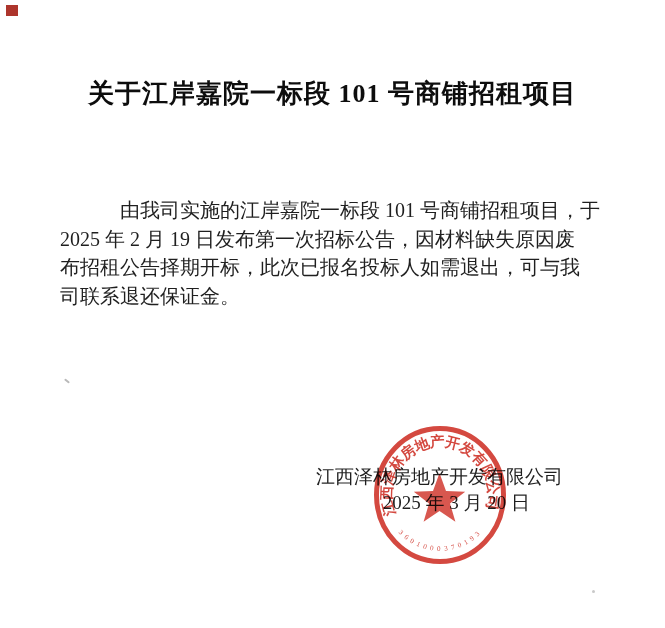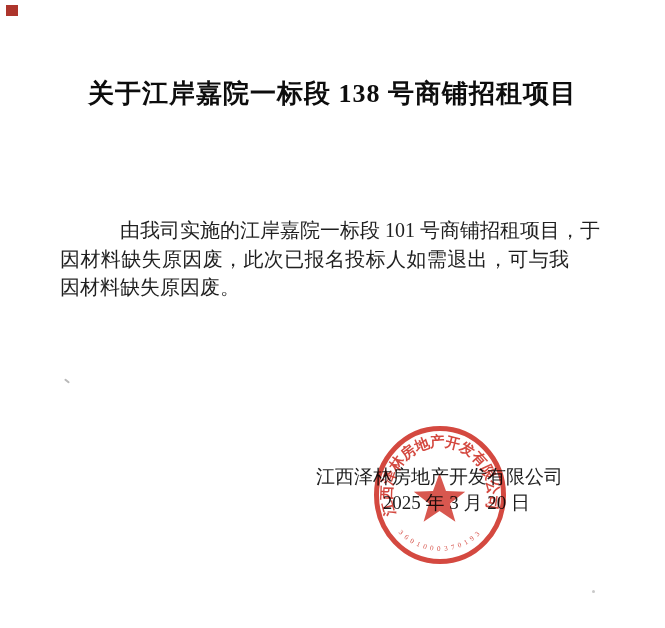--- a/index.html
+++ b/index.html
@@ -38,21 +38,21 @@
   }
   .bline {
     height: 28.6px;
     white-space: nowrap;
     overflow: visible;
   }
   .bline.just {
     text-align: justify;
     text-align-last: justify;
   }
-  .bline.first { padding-left: 60px; margin-top: 20px; }
+  .bline.first { padding-left: 60px; }
   .bline.closing { padding-left: 45px; }
   .sig-company {
     position: absolute;
     top: 465px; right: 102px;
     font-size: 19px;
     line-height: 24px;
     white-space: nowrap;
     color: #1f1f1f;
   }
   .sig-date {
@@ -95,27 +95,28 @@
   }
 </style>
 </head>
 <body>
 
 <div class="page">
 
   <div class="corner-mark"></div>
 
   <div class="doc-title">
-    <div>关于江岸嘉院一标段 138 号商铺招租项目</div>
+    <div>关于江岸嘉院一标段 101 号商铺招租项目</div>
   </div>
 
   <div class="body-text">
     <div class="bline just first">由我司实施的江岸嘉院一标段 101 号商铺招租项目，于</div>
-    <div class="bline just">因材料缺失原因废，此次已报名投标人如需退出，可与我</div>
-    <div class="bline">因材料缺失原因废。</div>
+    <div class="bline just">2025 年 2 月 19 日发布第一次招标公告，因材料缺失原因废</div>
+    <div class="bline just">布招租公告择期开标，此次已报名投标人如需退出，可与我</div>
+    <div class="bline">司联系退还保证金。</div>
   </div>
 
   <div class="stray-mark"></div>
   <div class="speck"></div>
 
   <div class="sig-company">江西泽林房地产开发有限公司</div>
   <div class="sig-date">2025 年 3 月 20 日</div>
 
   <div class="seal">
     <svg viewBox="0 0 134 140" xmlns="http://www.w3.org/2000/svg">

